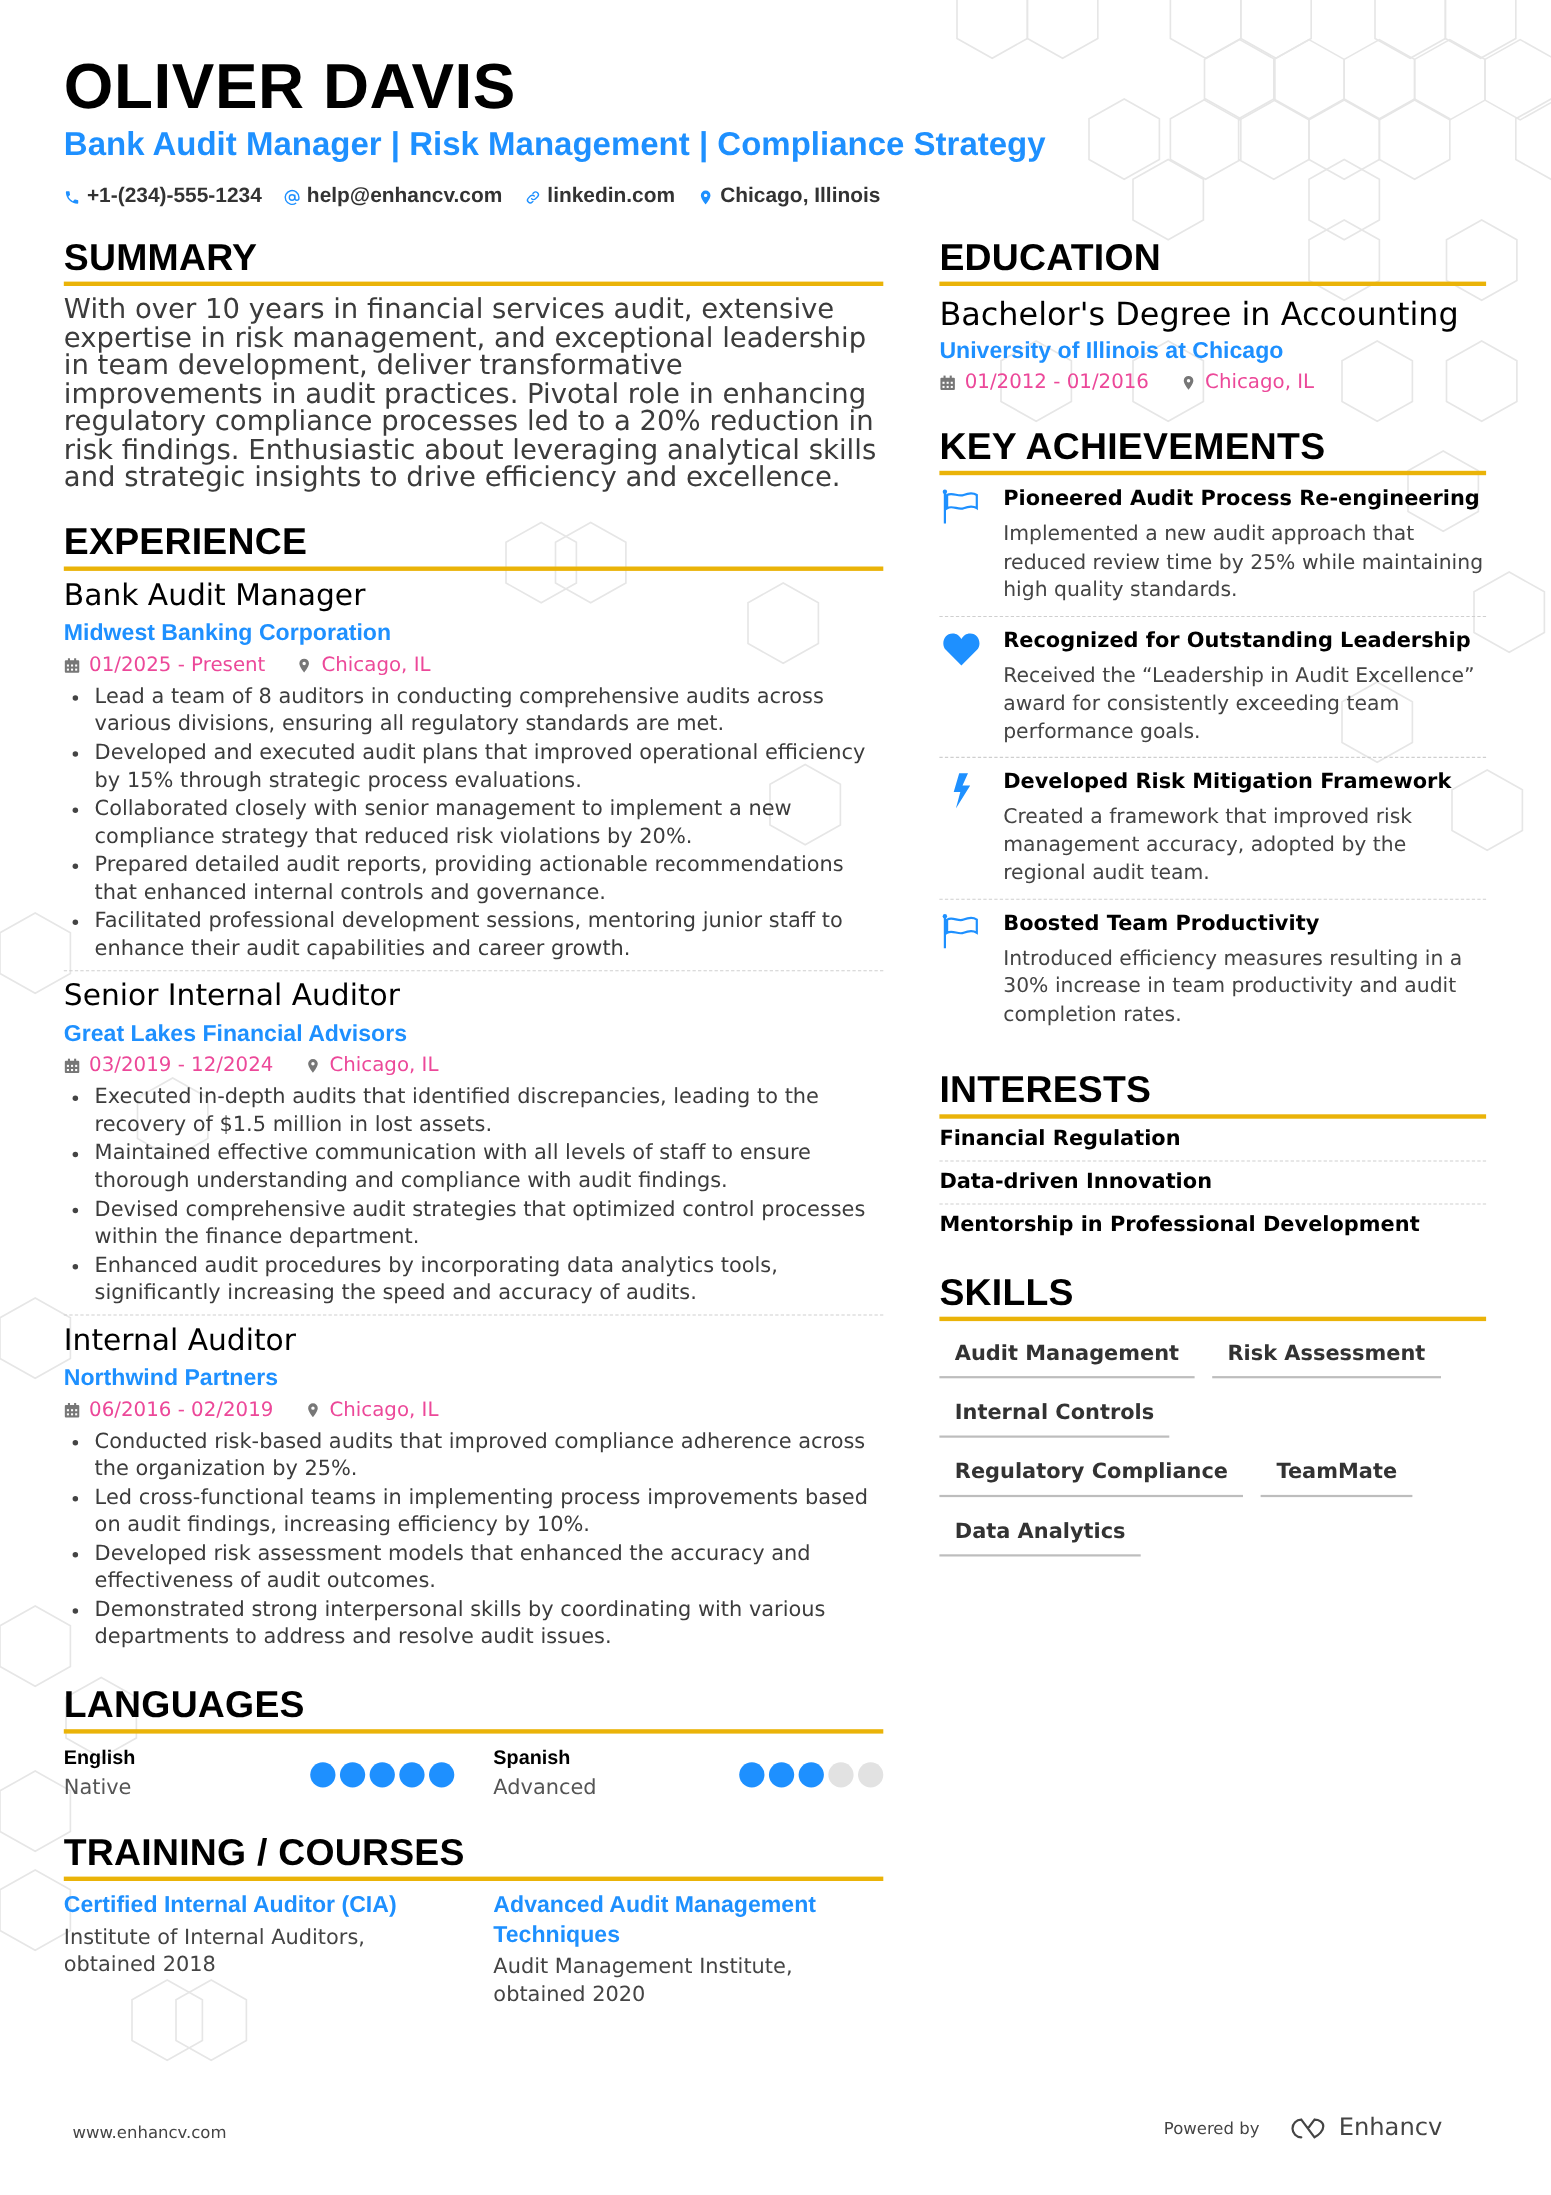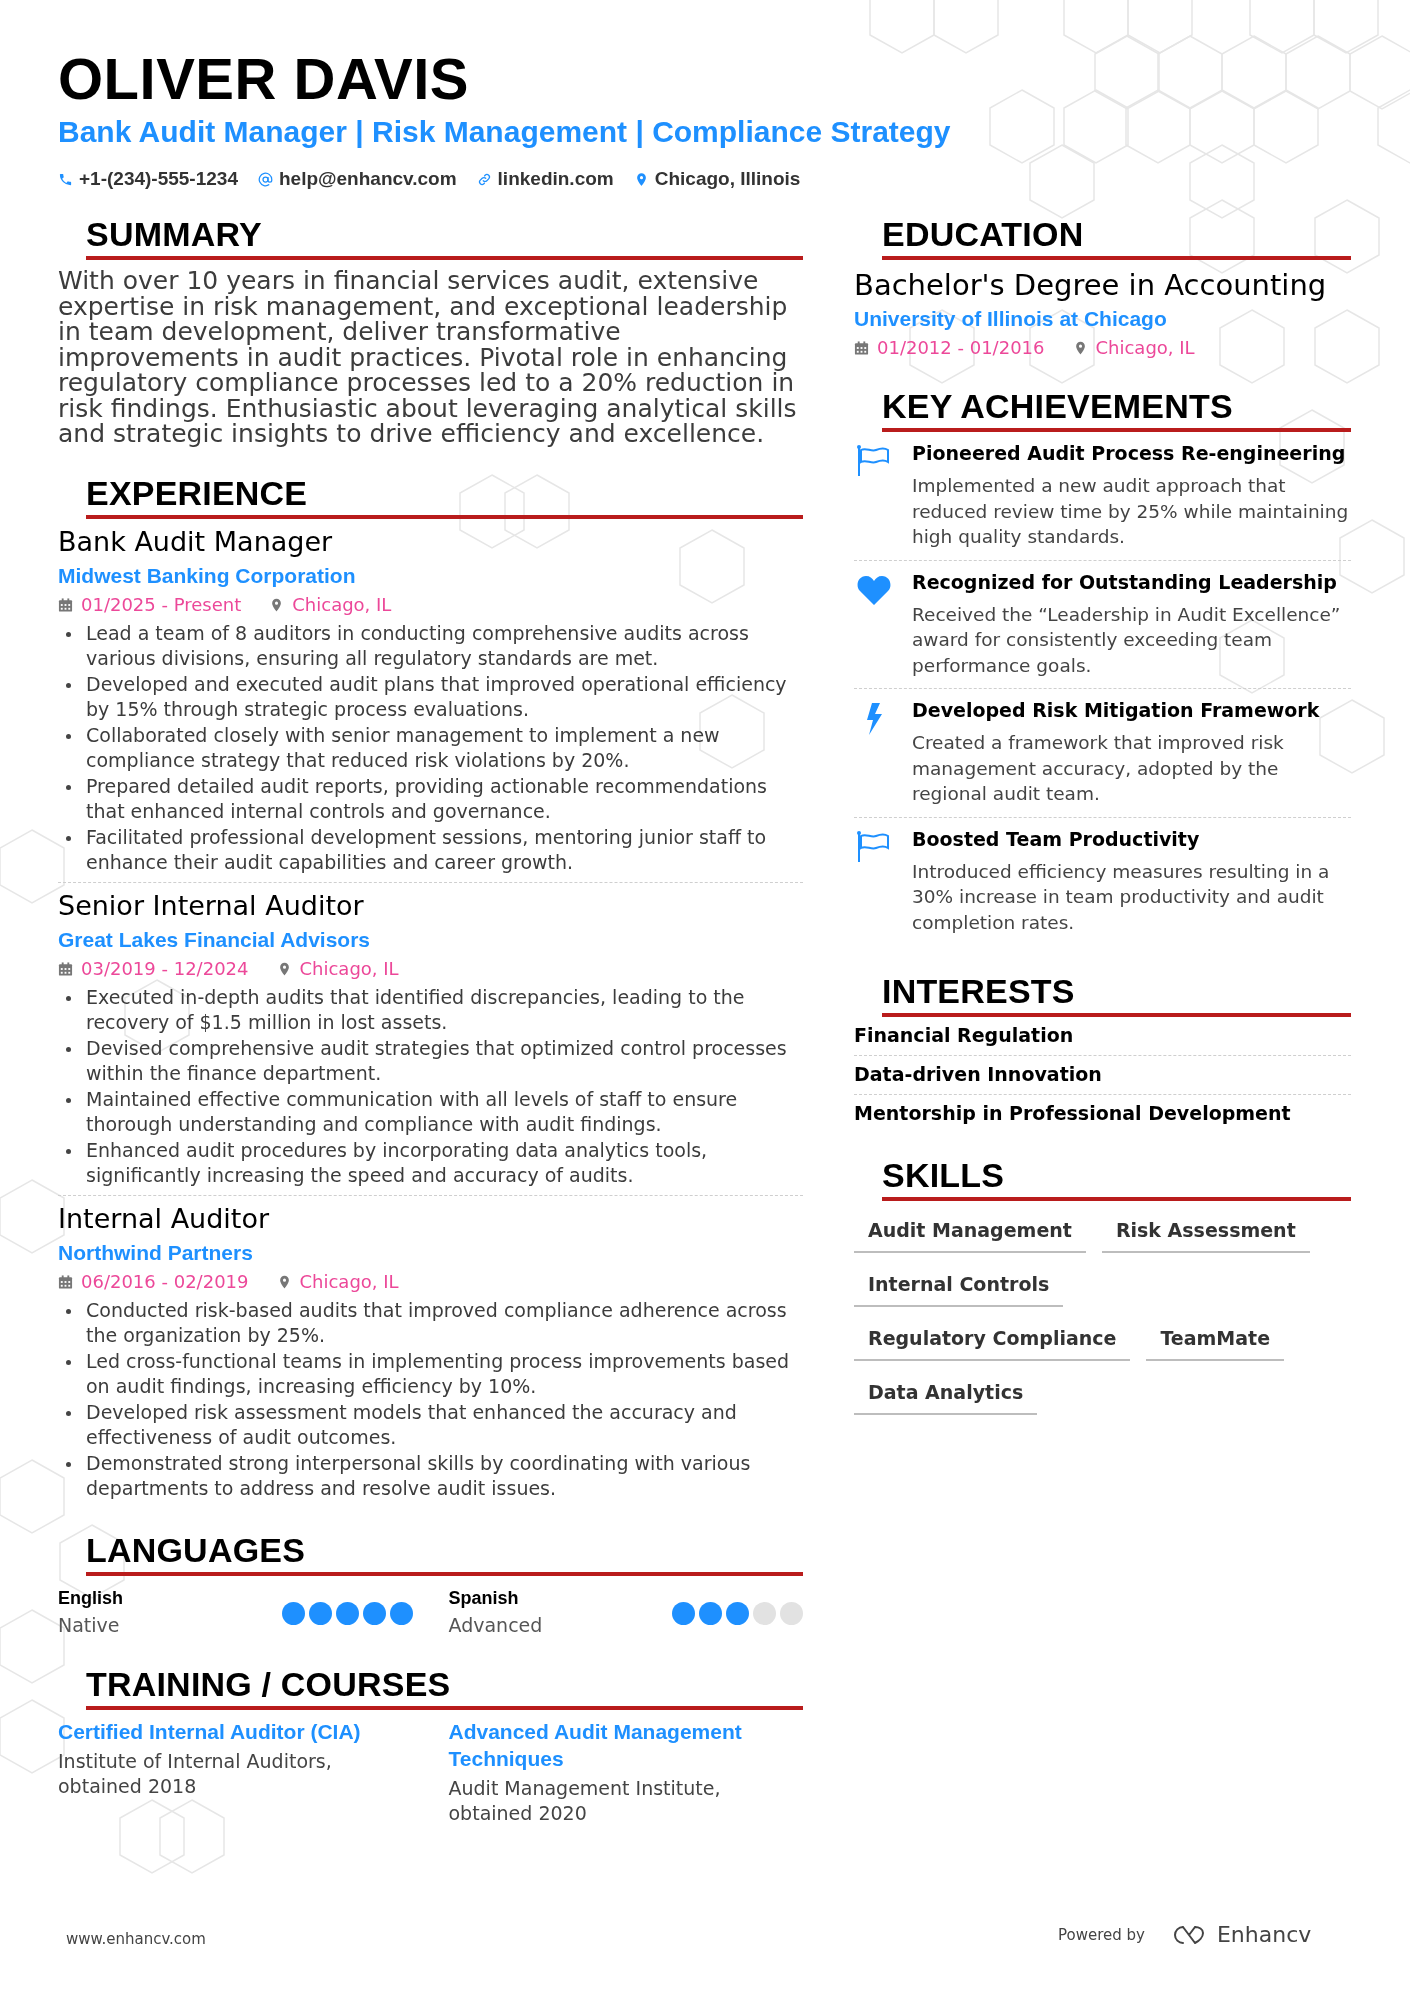--- a/index.html
+++ b/index.html
@@ -34,23 +34,22 @@
     .contact { display: flex; align-items: center; gap: 6px; }
     .contact svg { width: 15px; height: 15px; }
 
     
     .col-left { position: absolute; left: 58px; top: 214px; width: 745px; }
     .col-right { position: absolute; left: 854px; top: 214px; width: 497px; }
 
     .section-title {
       font-family: "Liberation Sans", sans-serif;
       font-weight: 700; font-size: 34px; color: #000; line-height: 40px;
-      border-bottom: 4px solid #b91c1c; padding-bottom: 2px;
+      border-bottom: 4px solid #eab308; padding-bottom: 2px;
       letter-spacing: 0.2px;
-      margin-left: 28px;
     }
     .section { margin-bottom: 22px; }
 
     .summary-text {
       font-size: 25px; line-height: 25.5px; color: #3c3c3c; margin-top: 8px;
     }
 
     
     .job { padding: 6px 0 6px 0; border-bottom: 1px dashed #cfcfcf; }
     .job:last-child { border-bottom: none; }
@@ -261,22 +260,22 @@
           </span>
           <span class="meta-item">
             <svg viewBox="0 0 24 24">
                 <path d="M12 2a7 7 0 00-7 7c0 5 7 13 7 13s7-8 7-13a7 7 0 00-7-7zm0 9.5a2.5 2.5 0 110-5 2.5 2.5 0 010 5z" fill="#777"></path>
               </svg>
             <span>Chicago, IL</span>
           </span>
         </div>
         <ul class="bullets">
           <li>Executed in-depth audits that identified discrepancies, leading to the recovery of $1.5 million in lost assets.</li>
+          <li>Maintained effective communication with all levels of staff to ensure thorough understanding and compliance with audit findings.</li>
           <li>Devised comprehensive audit strategies that optimized control processes within the finance department.</li>
-          <li>Maintained effective communication with all levels of staff to ensure thorough understanding and compliance with audit findings.</li>
           <li>Enhanced audit procedures by incorporating data analytics tools, significantly increasing the speed and accuracy of audits.</li>
         </ul>
       </div>
 
       <div class="job">
         <div class="job-title">Internal Auditor</div>
         <div class="company">Northwind Partners</div>
         <div class="meta">
           <span class="meta-item">
             <svg viewBox="0 0 16 16">

